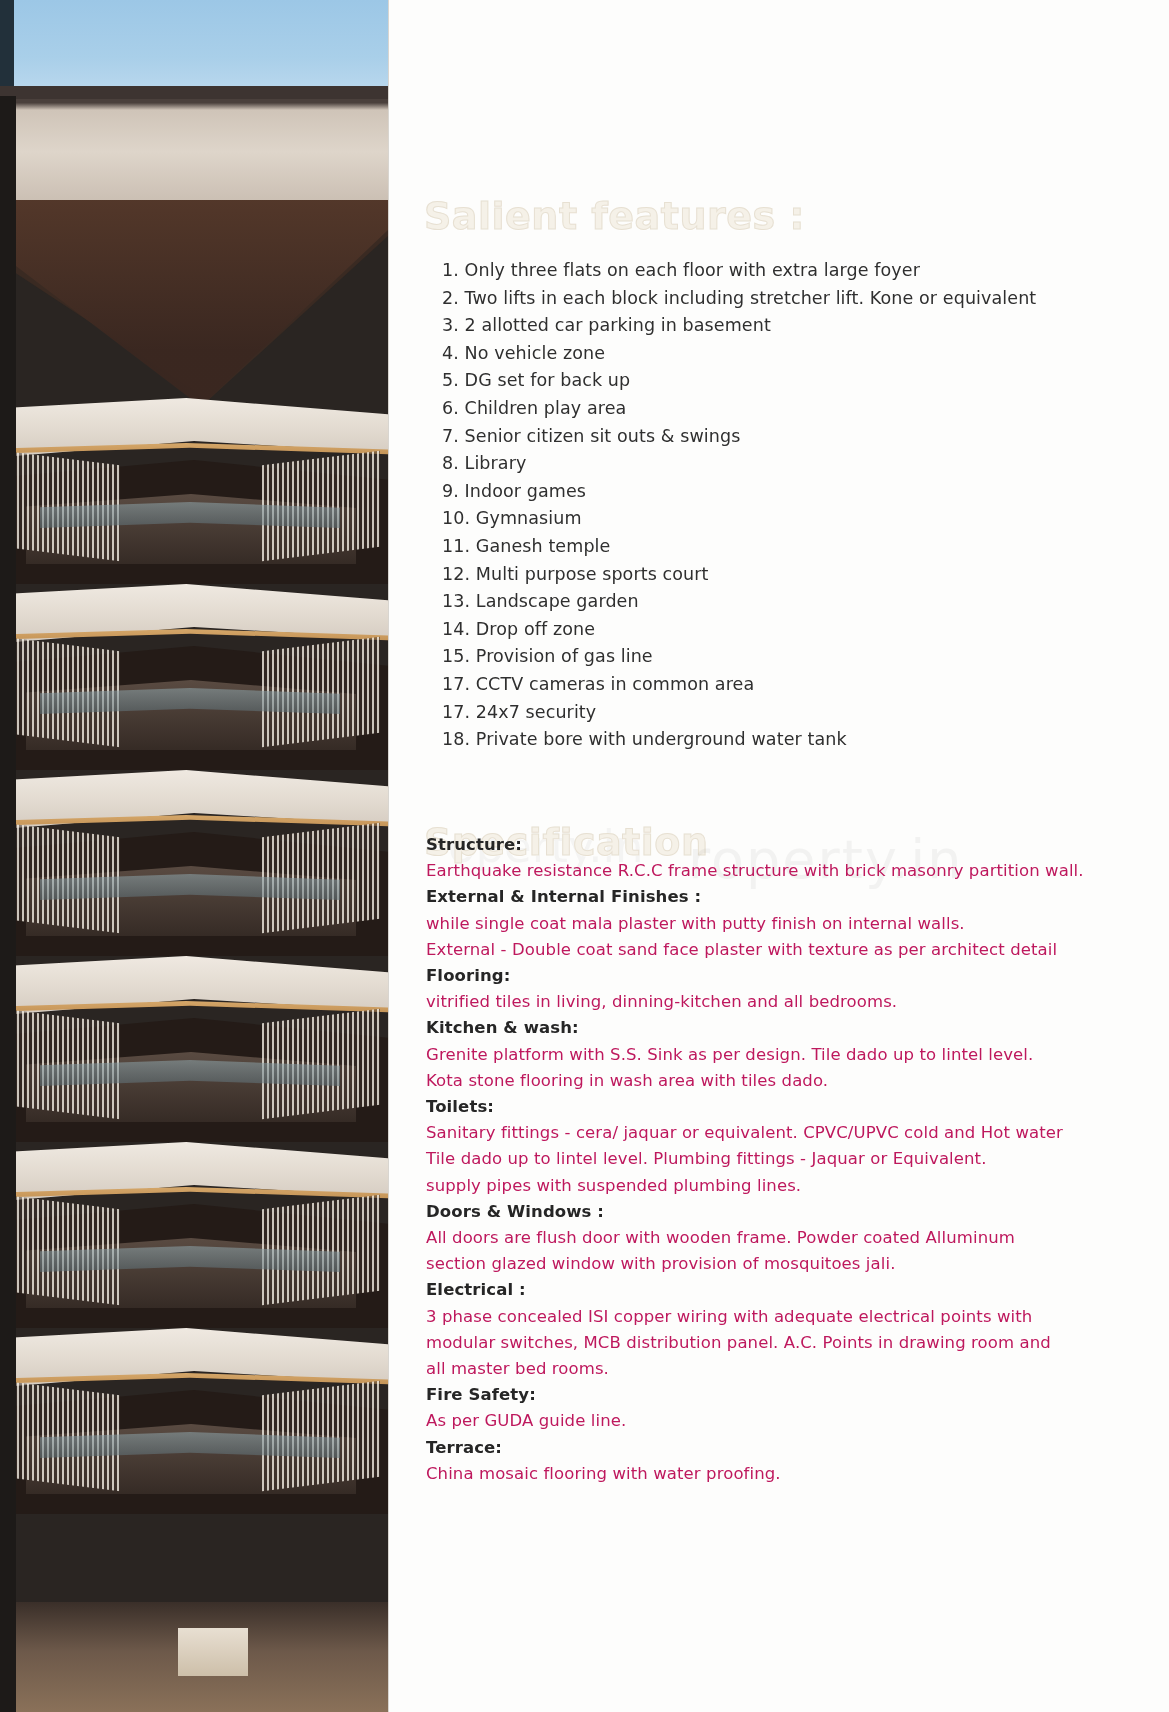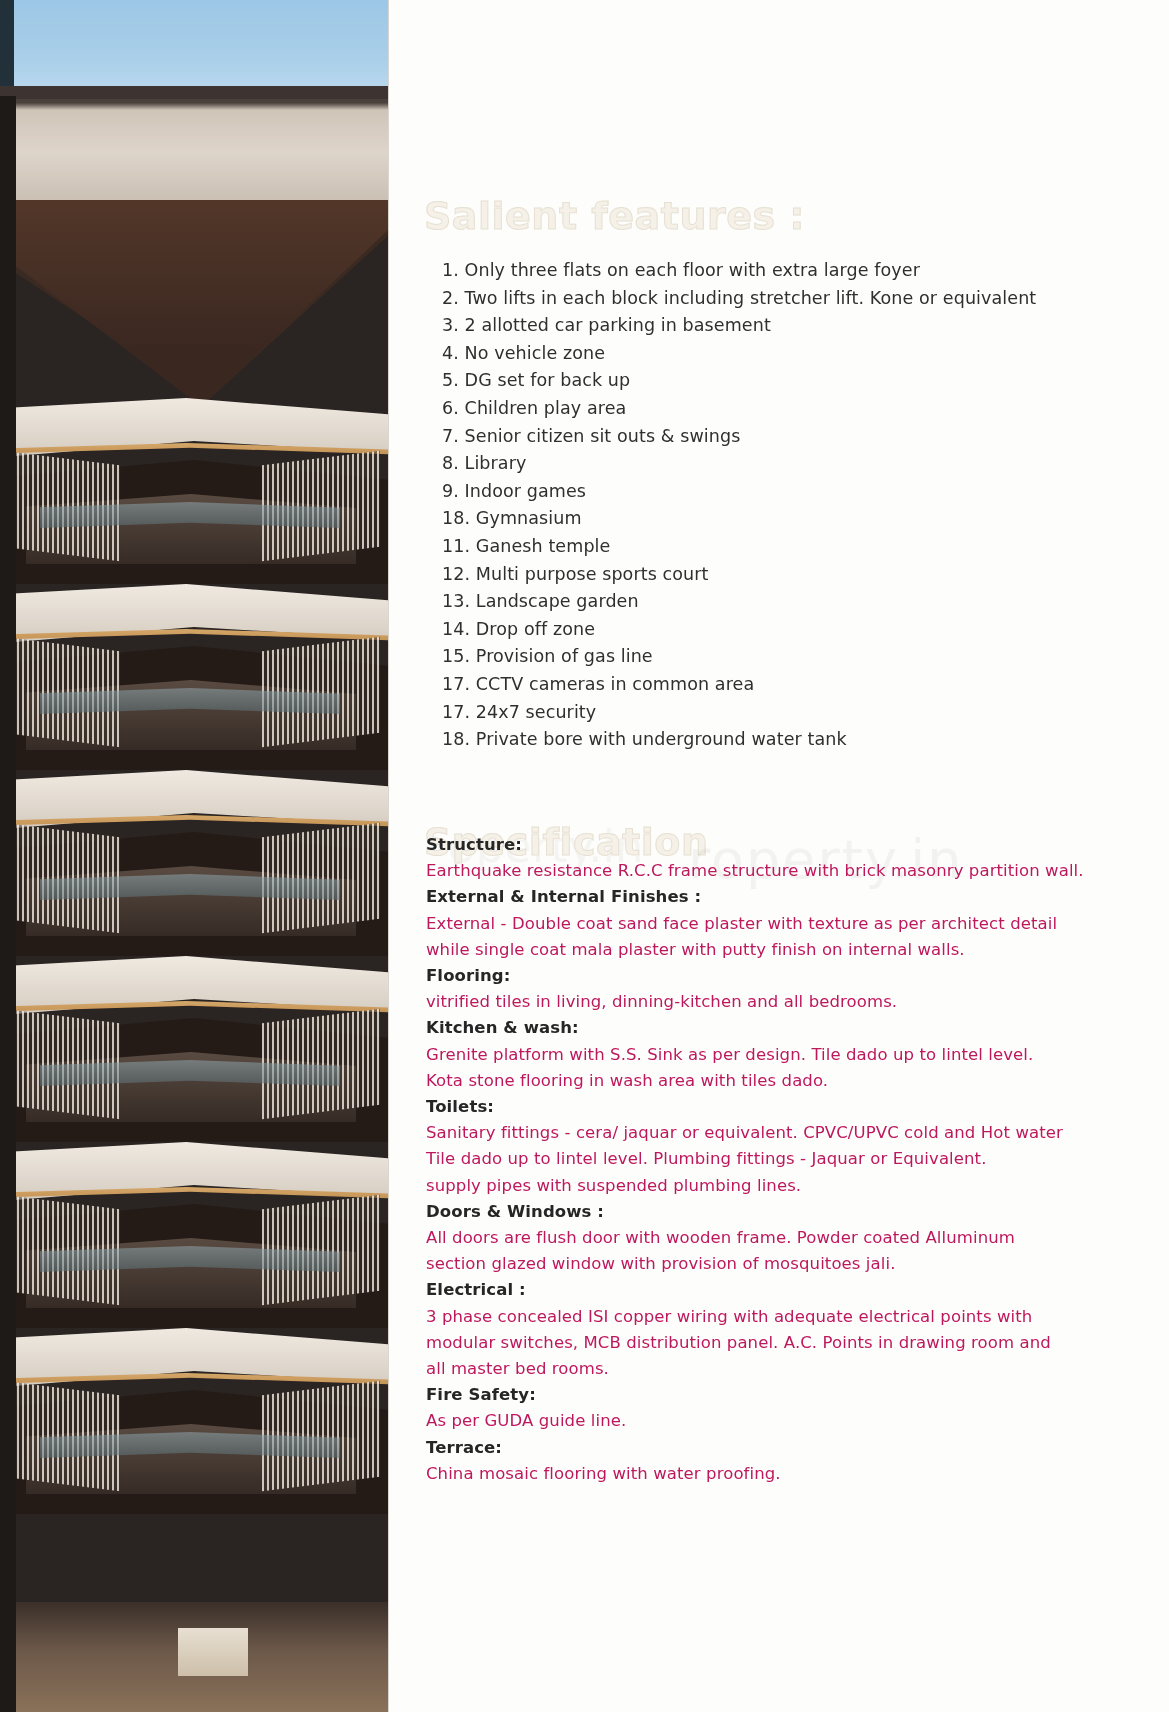--- a/index.html
+++ b/index.html
@@ -308,41 +308,41 @@
     <ul class="feature-list">
       <li>1. Only three flats on each floor with extra large foyer</li>
       <li>2.  Two lifts in each block including stretcher lift. Kone or equivalent</li>
       <li>3. 2 allotted car parking in basement</li>
       <li>4. No vehicle zone</li>
       <li>5. DG set for back up</li>
       <li>6. Children play area</li>
       <li>7. Senior citizen sit outs &amp; swings</li>
       <li>8. Library</li>
       <li>9. Indoor games</li>
-      <li>18. Gymnasium</li>
+      <li>10. Gymnasium</li>
       <li>11. Ganesh temple</li>
       <li>12. Multi purpose sports court</li>
       <li>13. Landscape garden</li>
       <li>14. Drop off zone</li>
       <li>15. Provision of gas line</li>
       <li>17. CCTV cameras in common area</li>
       <li>17. 24x7 security</li>
       <li>18. Private bore with underground water tank</li>
     </ul>
 
     <h1 class="sec-heading" id="spec-heading">Specification</h1>
 
     <div class="watermark">roperty.in</div>
 
     <div class="spec-block" id="spec-block">
         <div class="spec-term">Structure:</div>
         <div class="spec-desc">Earthquake resistance R.C.C frame structure with brick masonry partition wall.</div>
         <div class="spec-term">External &amp; Internal Finishes :</div>
+        <div class="spec-desc">while single coat mala plaster with putty finish on internal walls.</div>
         <div class="spec-desc">External - Double coat sand face plaster with texture as per architect detail</div>
-        <div class="spec-desc">while single coat mala plaster with putty finish on internal walls.</div>
         <div class="spec-term">Flooring:</div>
         <div class="spec-desc">vitrified tiles in living, dinning-kitchen and all bedrooms.</div>
         <div class="spec-term">Kitchen &amp; wash:</div>
         <div class="spec-desc">Grenite platform with S.S. Sink as per design. Tile dado up to lintel level.</div>
         <div class="spec-desc">Kota stone flooring in wash area with tiles dado.</div>
         <div class="spec-term">Toilets:</div>
         <div class="spec-desc">Sanitary fittings - cera/ jaquar or equivalent. CPVC/UPVC cold and Hot water</div>
         <div class="spec-desc">Tile dado up to lintel level. Plumbing fittings - Jaquar or Equivalent.</div>
         <div class="spec-desc">supply pipes with suspended plumbing lines.</div>
         <div class="spec-term">Doors &amp; Windows :</div>

